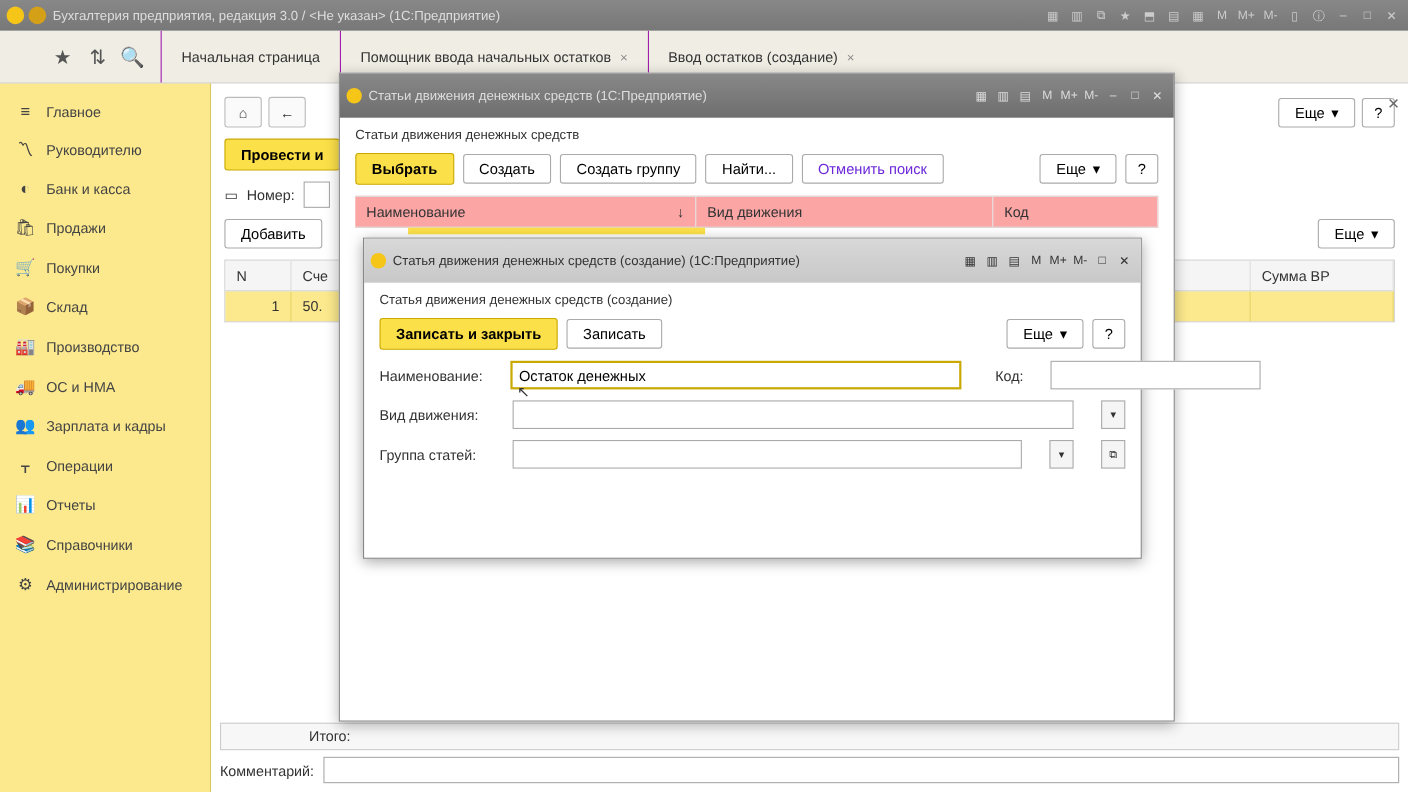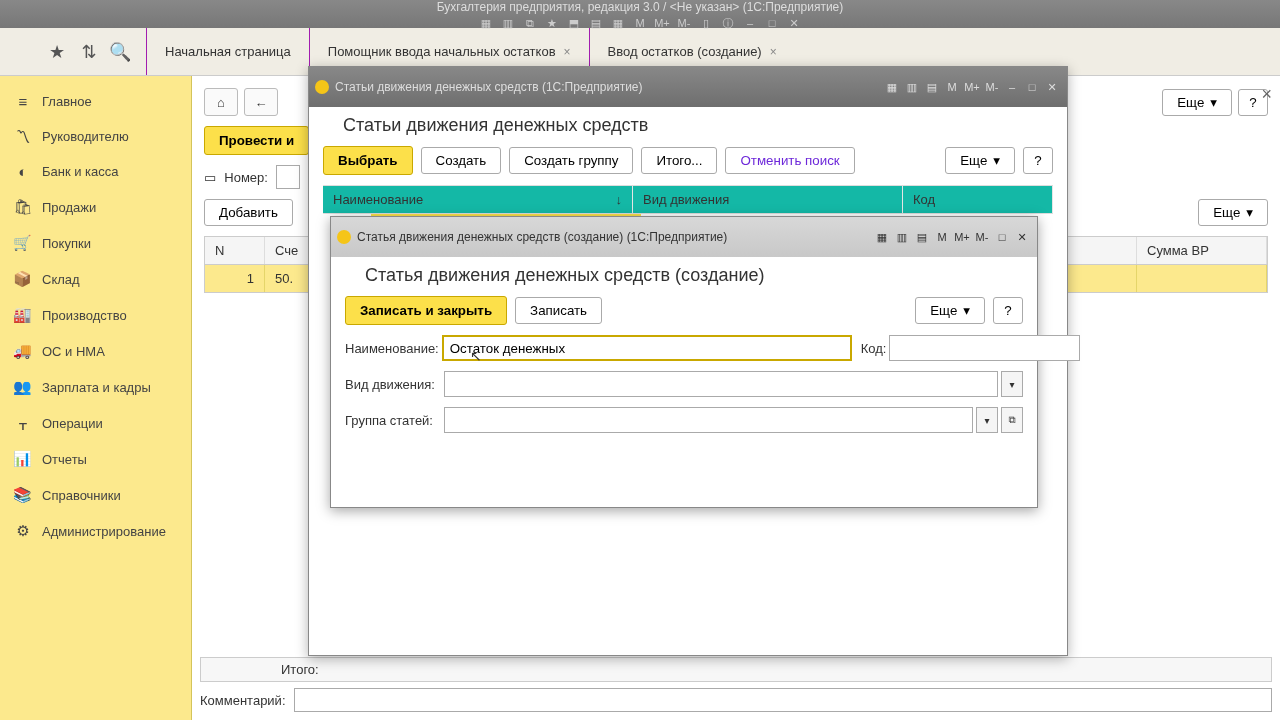--- a/index.html
+++ b/index.html
@@ -1,19 +1,19 @@
 <!DOCTYPE html>
 <html><head>
 <meta charset="utf-8">
 <style>
 * { box-sizing: border-box; margin: 0; padding: 0; font-family: Arial, sans-serif; }
 body { width: 1280px; height: 720px; overflow: hidden; background: #f5f5f5; position: relative; font-size: 13px; color: #333; }
 
 
-.titlebar { height: 28px; background: linear-gradient(#888,#777); display: flex; align-items: center; padding: 0 6px; color: #ddd; font-size: 12px; flex-direction: column; }
+.titlebar { height: 28px; background: linear-gradient(#888,#777); display: flex; align-items: center; padding: 0 6px; color: #ddd; font-size: 12px; }
 .titlebar .icon { width: 16px; height: 16px; background: #f5c518; border-radius: 50%; margin-right: 4px; }
 .titlebar .icon2 { width: 16px; height: 16px; background: #d4a017; border-radius: 50%; margin-right: 6px; }
 .titlebar .title-text { flex: 1; }
 .titlebar .sysicons { display: flex; gap: 4px; }
 .titlebar .sysicons span { width: 18px; height: 18px; display: inline-flex; align-items: center; justify-content: center; color: #ccc; font-size: 11px; }
 
 
 .topbar { height: 48px; background: #f0ede4; border-bottom: 1px solid #ccc; display: flex; align-items: center; }
 .topbar .icon-buttons { display: flex; gap: 10px; padding: 0 14px; }
 .topbar .icon-buttons span { width: 22px; height: 22px; display: inline-flex; align-items: center; justify-content: center; font-size: 18px; color: #555; cursor: pointer; }
@@ -45,30 +45,30 @@
 .table-row div { padding: 6px 10px; border-right: 1px solid #e5d56a; }
 .close-x { position: absolute; right: 8px; top: 8px; font-size: 18px; color: #666; cursor: pointer; }
 
 
 .modal1 { position: absolute; left: 308px; top: 66px; width: 760px; height: 590px; background: #fff; border: 1px solid #888; box-shadow: 0 3px 12px rgba(0,0,0,.3); z-index: 10; }
 .modal-title { height: 40px; background: linear-gradient(#888,#6e6e6e); display: flex; align-items: center; padding: 0 6px; color: #ddd; font-size: 12px; }
 .modal-title .ticon { width: 14px; height: 14px; background: #f5c518; border-radius: 50%; margin-right: 6px; }
 .modal-title .sys { margin-left: auto; display: flex; gap: 2px; }
 .modal-title .sys span { width: 18px; height: 16px; display: inline-flex; align-items: center; justify-content: center; font-size: 11px; cursor: pointer; }
 .modal-body { padding: 8px 14px; }
-.modal-body h2 { font-size: 18px; font-weight: normal; margin-bottom: 10px; margin-left: 20px; }
+.modal-body h2 { font-size: 12px; font-weight: normal; margin-bottom: 10px; }
 .toolbar { display: flex; gap: 8px; margin-bottom: 10px; align-items: center; }
-.list-head { display: flex; background: #14b8a6; border-top: 1px solid #ddd; border-bottom: 1px solid #ddd; }
+.list-head { display: flex; background: #fca5a5; border-top: 1px solid #ddd; border-bottom: 1px solid #ddd; }
 .list-head div { padding: 6px 10px; border-right: 1px solid #e5e5e5; }
 .yellow-line { height: 6px; background: #fce04a; margin-top: 0; width: 270px; margin-left: 48px; }
 
 
 .modal2 { position: absolute; left: 330px; top: 216px; width: 708px; height: 292px; background: #fff; border: 1px solid #888; box-shadow: 0 3px 12px rgba(0,0,0,.35); z-index: 20; }
 .modal2 .modal-title { background: linear-gradient(#d8d8d8,#c8c8c8); color: #333; }
-.form-row { display: flex; align-items: center; gap: 3px; margin-bottom: 10px; }
+.form-row { display: flex; align-items: center; gap: 25px; margin-bottom: 10px; }
 .form-row label { width: 96px; text-align: left; }
 .form-input { border: 1px solid #aaa; height: 26px; padding: 2px 6px; flex: 1; }
 .highlighted { border: 2px solid #c9a800; background: #fff; }
 .dd-btn { width: 22px; height: 26px; border: 1px solid #aaa; background: #f5f5f5; display: inline-flex; align-items: center; justify-content: center; cursor: pointer; font-size: 10px; }
 
 .cursor { position: absolute; left: 470px; top: 348px; z-index: 30; font-size: 14px; pointer-events: none; }
 
 .footer-area { position: absolute; left: 200px; right: 8px; bottom: 8px; }
 .total-row { border: 1px solid #ccc; background: #f7f7f7; padding: 4px 10px; margin-bottom: 6px; display: flex; }
 .comment-row { display: flex; align-items: center; gap: 8px; }
@@ -264,21 +264,21 @@
       <span>□</span>
       <span>✕</span>
     </div>
   </div>
   <div class="modal-body">
     <h2>Статьи движения денежных средств</h2>
     <div class="toolbar">
       <button class="yellow-btn"><span>Выбрать</span></button>
       <button class="white-btn"><span>Создать</span></button>
       <button class="white-btn"><span>Создать группу</span></button>
-      <button class="white-btn"><span>Итого...</span></button>
+      <button class="white-btn"><span>Найти...</span></button>
       <button class="white-btn" style="color:#6d28d9"><span>Отменить поиск</span></button>
       <span style="flex:1"></span>
       <button class="white-btn more-btn">
           <span>Еще</span>
           <span>▾</span>
         </button>
       <button class="white-btn help-btn"><span>?</span></button>
     </div>
     <div class="list-head">
       <div style="width:310px;display:flex;justify-content:space-between">

